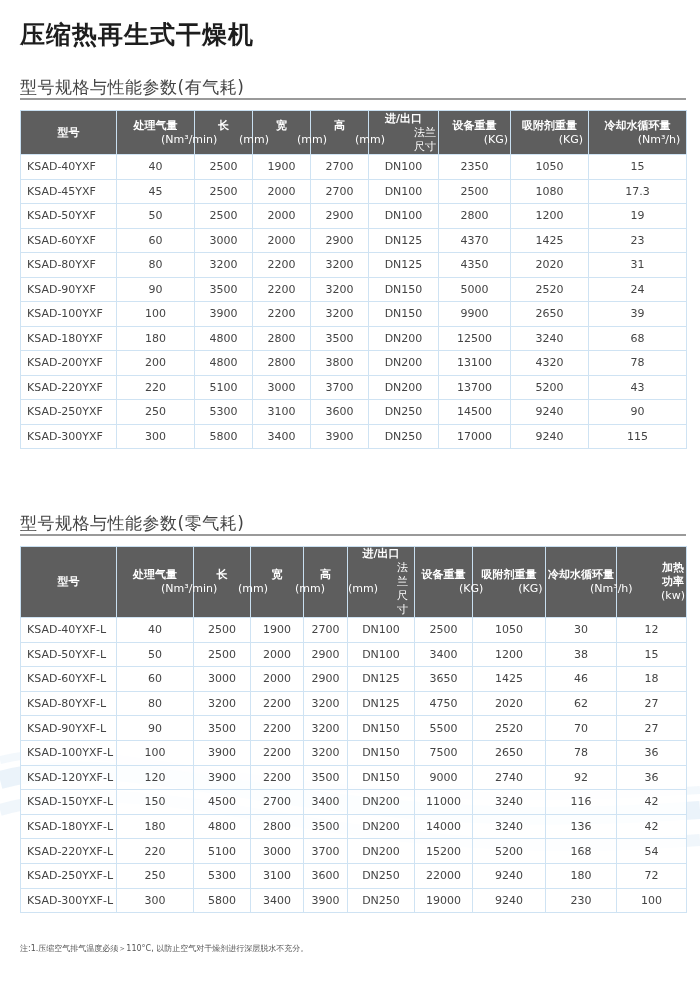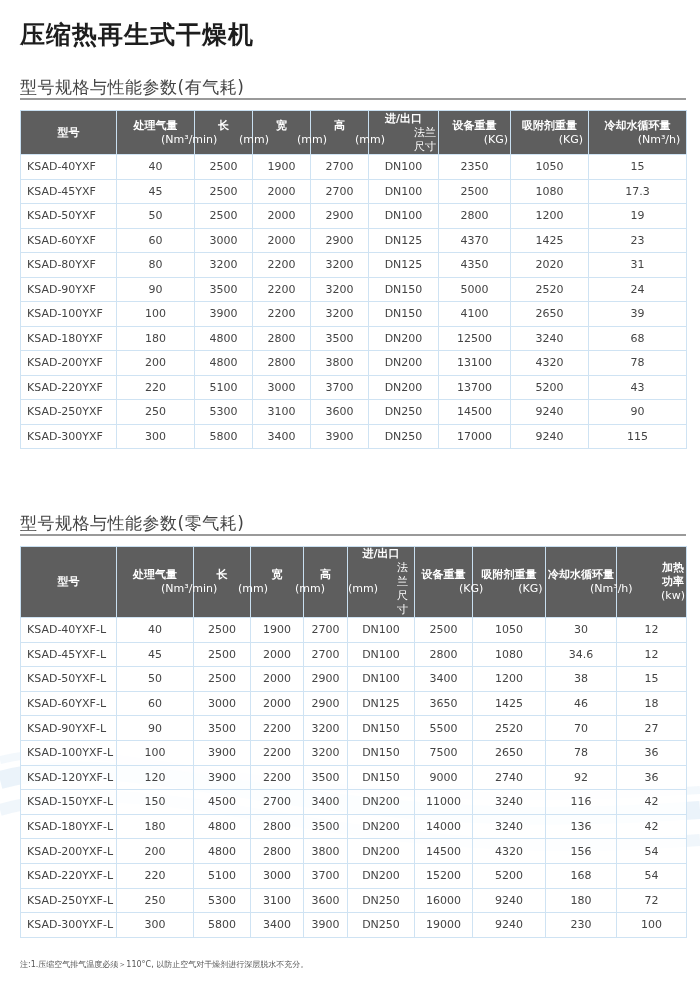--- a/index.html
+++ b/index.html
@@ -42,21 +42,21 @@
   table.spec td {
     height: 24.5px; font-size: 11px; color: #444;
     border: 1px solid #cfe3f3; text-align: center; vertical-align: middle;
     white-space: nowrap; background: rgba(255,255,255,0.85);
   }
   table.spec td.model { text-align: left; padding-left: 6px; }
   #table2 td { height: 24.6px; }
 
   .notes {
     position: absolute; left: 20px; top: 942px;
-    font-size: 8px; line-height: 13px; color: #555; margin-top: 16px;
+    font-size: 8px; line-height: 13px; color: #555;
   }
   .notes .indent { padding-left: 9px; }
 </style>
 </head>
 <body>
 
 <svg class="swoosh" viewBox="0 0 700 260" preserveAspectRatio="none">
   <path d="M0,60 C150,20 300,120 700,90" stroke="#e3eef8" stroke-width="18" fill="none" opacity="0.7"></path>
   <path d="M0,90 C180,40 320,150 700,120" stroke="#eaf2fa" stroke-width="12" fill="none" opacity="0.7"></path>
   <path d="M0,40 C120,10 260,100 700,70" stroke="#eef5fb" stroke-width="8" fill="none" opacity="0.7"></path>
@@ -184,21 +184,21 @@
         <td>2520</td>
         <td>24</td>
       </tr>
       <tr>
         <td class="model">KSAD-100YXF</td>
         <td>100</td>
         <td>3900</td>
         <td>2200</td>
         <td>3200</td>
         <td>DN150</td>
-        <td>4100</td>
+        <td>9900</td>
         <td>2650</td>
         <td>39</td>
       </tr>
       <tr>
         <td class="model">KSAD-180YXF</td>
         <td>180</td>
         <td>4800</td>
         <td>2800</td>
         <td>3500</td>
         <td>DN200</td>
@@ -318,32 +318,20 @@
         <td>2500</td>
         <td>1900</td>
         <td>2700</td>
         <td>DN100</td>
         <td>2500</td>
         <td>1050</td>
         <td>30</td>
         <td>12</td>
       </tr>
       <tr>
-        <td class="model">KSAD-45YXF-L</td>
-        <td>45</td>
-        <td>2500</td>
-        <td>2000</td>
-        <td>2700</td>
-        <td>DN100</td>
-        <td>2800</td>
-        <td>1080</td>
-        <td>34.6</td>
-        <td>12</td>
-      </tr>
-      <tr>
         <td class="model">KSAD-50YXF-L</td>
         <td>50</td>
         <td>2500</td>
         <td>2000</td>
         <td>2900</td>
         <td>DN100</td>
         <td>3400</td>
         <td>1200</td>
         <td>38</td>
         <td>15</td>
@@ -354,20 +342,32 @@
         <td>3000</td>
         <td>2000</td>
         <td>2900</td>
         <td>DN125</td>
         <td>3650</td>
         <td>1425</td>
         <td>46</td>
         <td>18</td>
       </tr>
       <tr>
+        <td class="model">KSAD-80YXF-L</td>
+        <td>80</td>
+        <td>3200</td>
+        <td>2200</td>
+        <td>3200</td>
+        <td>DN125</td>
+        <td>4750</td>
+        <td>2020</td>
+        <td>62</td>
+        <td>27</td>
+      </tr>
+      <tr>
         <td class="model">KSAD-90YXF-L</td>
         <td>90</td>
         <td>3500</td>
         <td>2200</td>
         <td>3200</td>
         <td>DN150</td>
         <td>5500</td>
         <td>2520</td>
         <td>70</td>
         <td>27</td>
@@ -414,51 +414,39 @@
         <td>4800</td>
         <td>2800</td>
         <td>3500</td>
         <td>DN200</td>
         <td>14000</td>
         <td>3240</td>
         <td>136</td>
         <td>42</td>
       </tr>
       <tr>
-        <td class="model">KSAD-200YXF-L</td>
-        <td>200</td>
-        <td>4800</td>
-        <td>2800</td>
-        <td>3800</td>
-        <td>DN200</td>
-        <td>14500</td>
-        <td>4320</td>
-        <td>156</td>
-        <td>54</td>
-      </tr>
-      <tr>
         <td class="model">KSAD-220YXF-L</td>
         <td>220</td>
         <td>5100</td>
         <td>3000</td>
         <td>3700</td>
         <td>DN200</td>
         <td>15200</td>
         <td>5200</td>
         <td>168</td>
         <td>54</td>
       </tr>
       <tr>
         <td class="model">KSAD-250YXF-L</td>
         <td>250</td>
         <td>5300</td>
         <td>3100</td>
         <td>3600</td>
         <td>DN250</td>
-        <td>16000</td>
+        <td>22000</td>
         <td>9240</td>
         <td>180</td>
         <td>72</td>
       </tr>
       <tr>
         <td class="model">KSAD-300YXF-L</td>
         <td>300</td>
         <td>5800</td>
         <td>3400</td>
         <td>3900</td>

